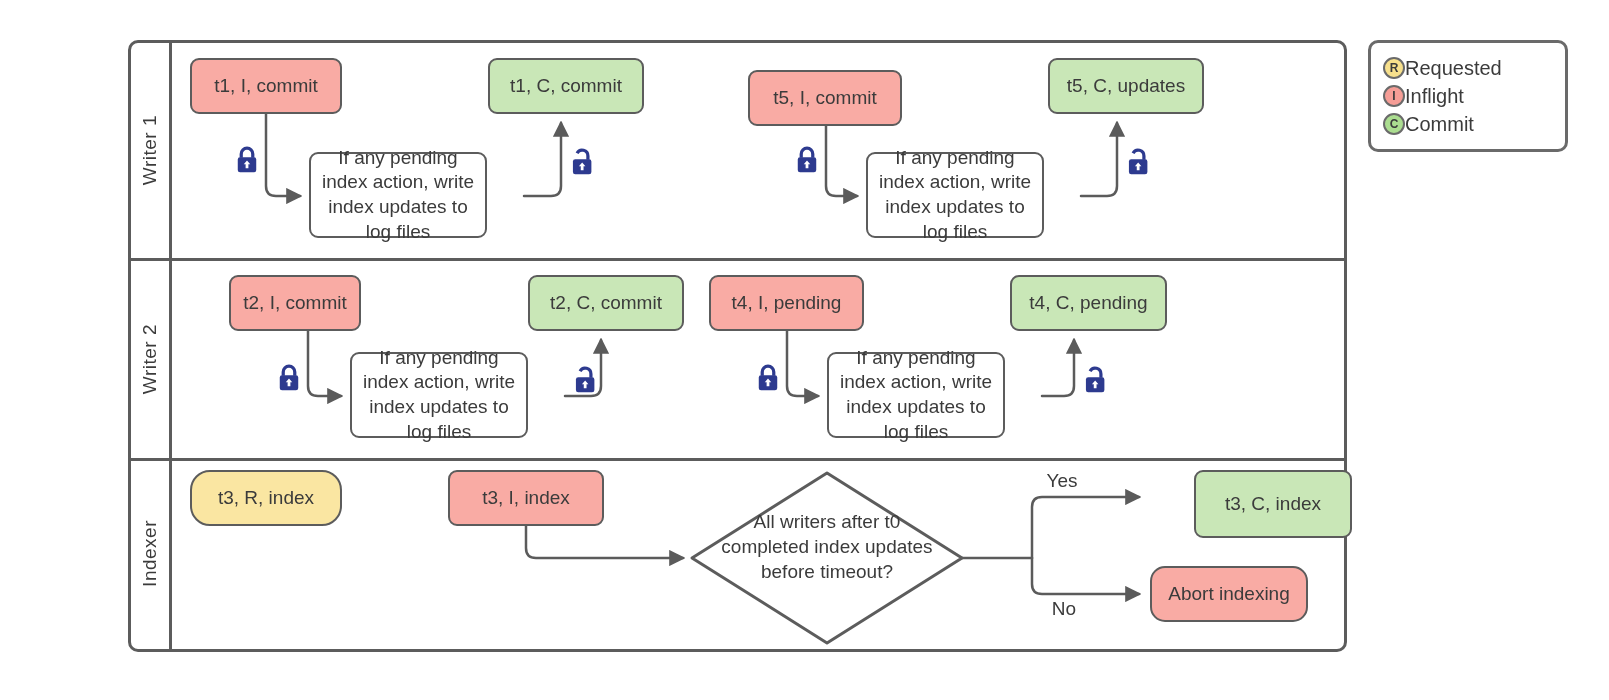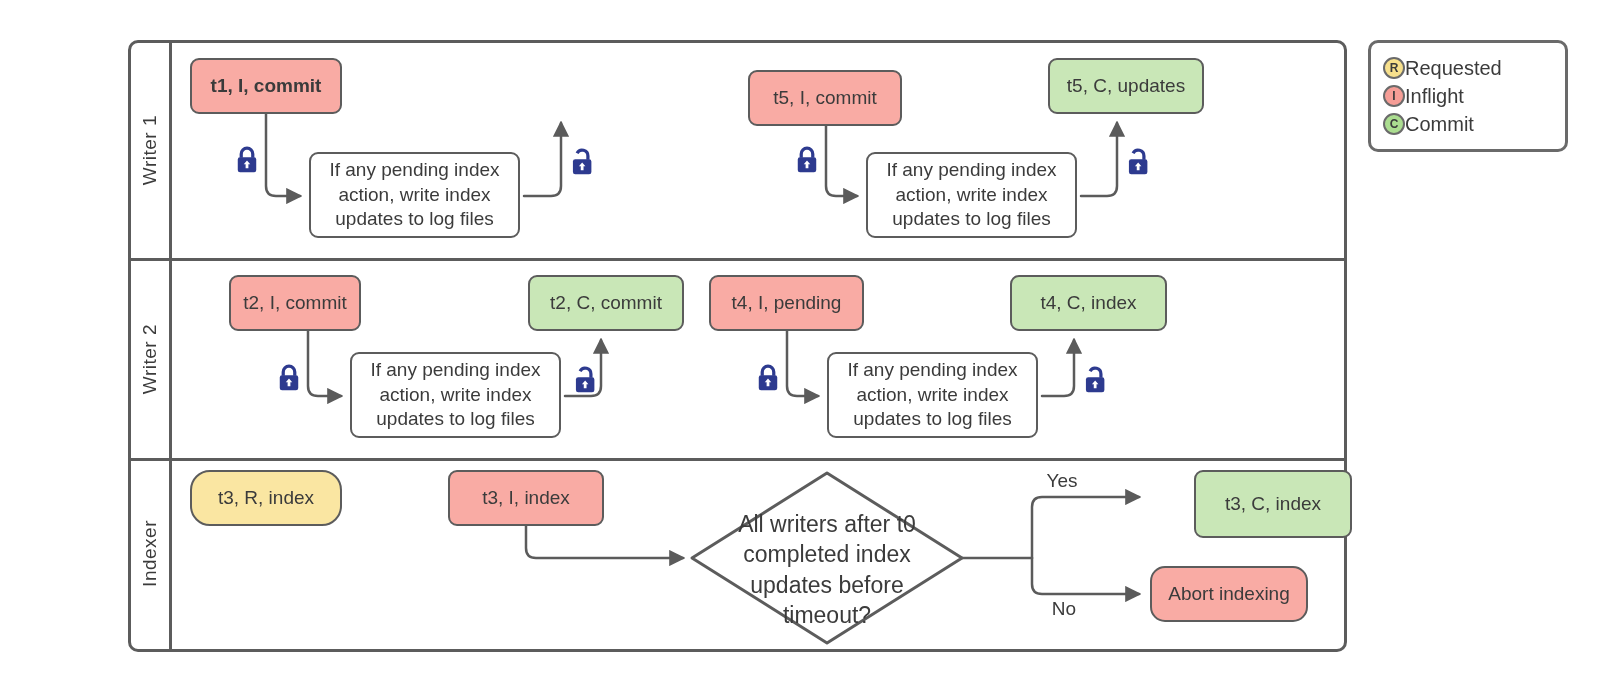--- a/index.html
+++ b/index.html
@@ -20,24 +20,24 @@
   svg.wires{position:absolute;left:0;top:0;pointer-events:none;}
 
   
   .node{position:absolute;border:2.5px solid #5c5c5c;border-radius:9px;
         display:flex;align-items:center;justify-content:center;text-align:center;
         font-size:19px;line-height:1.3;color:#3b3b3b;box-sizing:border-box;padding:4px 8px;}
   .pink{background:#f9aba4;}
   .green{background:#c9e7b7;}
   .yellow{background:#fae6a2;border-radius:20px;}
   .white{background:#ffffff;}
-  .proc{width:211px;height:86px;padding:6px 10px;}
+  .proc{width:178px;height:86px;padding:6px 10px;}
 
   .diamond-text{position:absolute;left:709px;top:509px;width:236px;text-align:center;
-                font-size:23px;line-height:1.32;color:#3b3b3b;}
+                font-size:19px;line-height:1.32;color:#3b3b3b;}
 
   .edge-label{position:absolute;font-size:19px;color:#3b3b3b;width:60px;text-align:center;}
 
   
   .legend{position:absolute;left:1368px;top:40px;width:200px;height:112px;box-sizing:border-box;
           border:3px solid #6a6a6a;border-radius:10px;background:#ffffff;
           display:flex;flex-direction:column;justify-content:center;gap:5px;padding:10px 12px;}
   .legend-row{display:flex;align-items:center;}
   .legend-dot{width:22px;height:22px;border-radius:50%;border:2.5px solid #6a6a6a;
               display:flex;align-items:center;justify-content:center;
@@ -109,32 +109,33 @@
     <use href="#lock-closed" x="232" y="144" width="30" height="30"></use>
     <use href="#lock-open" x="566" y="146" width="30" height="30"></use>
     <use href="#lock-closed" x="792" y="144" width="30" height="30"></use>
     <use href="#lock-open" x="1122" y="146" width="30" height="30"></use>
     <use href="#lock-closed" x="274" y="362" width="30" height="30"></use>
     <use href="#lock-open" x="569" y="364" width="30" height="30"></use>
     <use href="#lock-closed" x="753" y="362" width="30" height="30"></use>
     <use href="#lock-open" x="1079" y="364" width="30" height="30"></use>
   </svg>
 
-  <div class="node pink" style="left:190px;top:58px;width:152px;height:56px;font-weight:bold;">t1, I, commit</div>
+  <div class="node pink" style="left:190px;top:58px;width:152px;height:56px;">t1, I, commit</div>
   <div class="node white proc" style="left:309px;top:152px;">If any pending index action, write index updates to log files</div>
+  <div class="node green" style="left:488px;top:58px;width:156px;height:56px;">t1, C, commit</div>
   <div class="node pink" style="left:748px;top:58px;width:154px;height:56px;margin-top:12px;">t5, I, commit</div>
   <div class="node white proc" style="left:866px;top:152px;">If any pending index action, write index updates to log files</div>
   <div class="node green" style="left:1048px;top:58px;width:156px;height:56px;">t5, C, updates</div>
 
   <div class="node pink" style="left:229px;top:275px;width:132px;height:56px;">t2, I, commit</div>
   <div class="node white proc" style="left:350px;top:352px;">If any pending index action, write index updates to log files</div>
   <div class="node green" style="left:528px;top:275px;width:156px;height:56px;">t2, C, commit</div>
   <div class="node pink" style="left:709px;top:275px;width:155px;height:56px;">t4, I, pending</div>
   <div class="node white proc" style="left:827px;top:352px;">If any pending index action, write index updates to log files</div>
-  <div class="node green" style="left:1010px;top:275px;width:157px;height:56px;">t4, C, index</div>
+  <div class="node green" style="left:1010px;top:275px;width:157px;height:56px;">t4, C, pending</div>
 
   <div class="node yellow" style="left:190px;top:470px;width:152px;height:56px;">t3, R, index</div>
   <div class="node pink" style="left:448px;top:470px;width:156px;height:56px;">t3, I, index</div>
   <div class="diamond-text">All writers after t0 completed index updates before timeout?</div>
   <div class="edge-label" style="left:1032px;top:470px;">Yes</div>
   <div class="node green" style="left:1194px;top:470px;width:158px;height:68px;padding-left:8px;">t3, C, index</div>
   <div class="edge-label" style="left:1034px;top:598px;">No</div>
   <div class="node pink" style="left:1150px;top:566px;width:158px;height:56px;border-radius:15px;">Abort indexing</div>
 
   <div class="legend">

